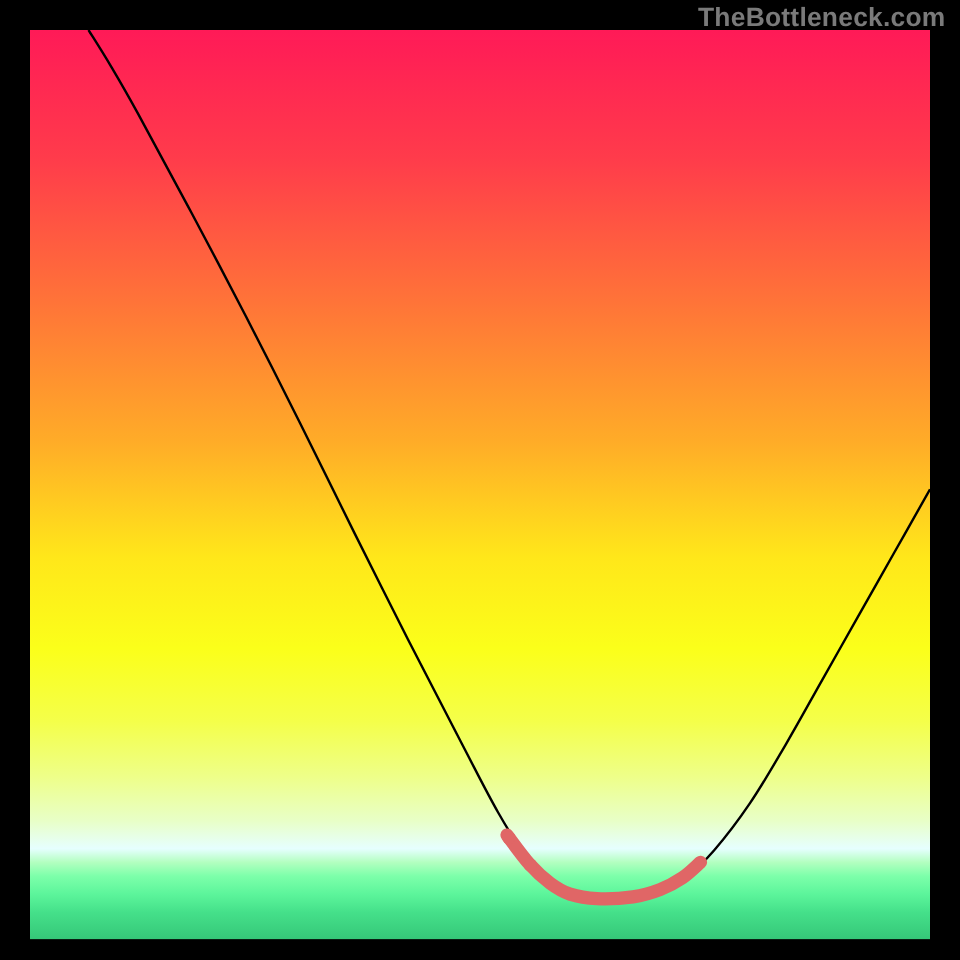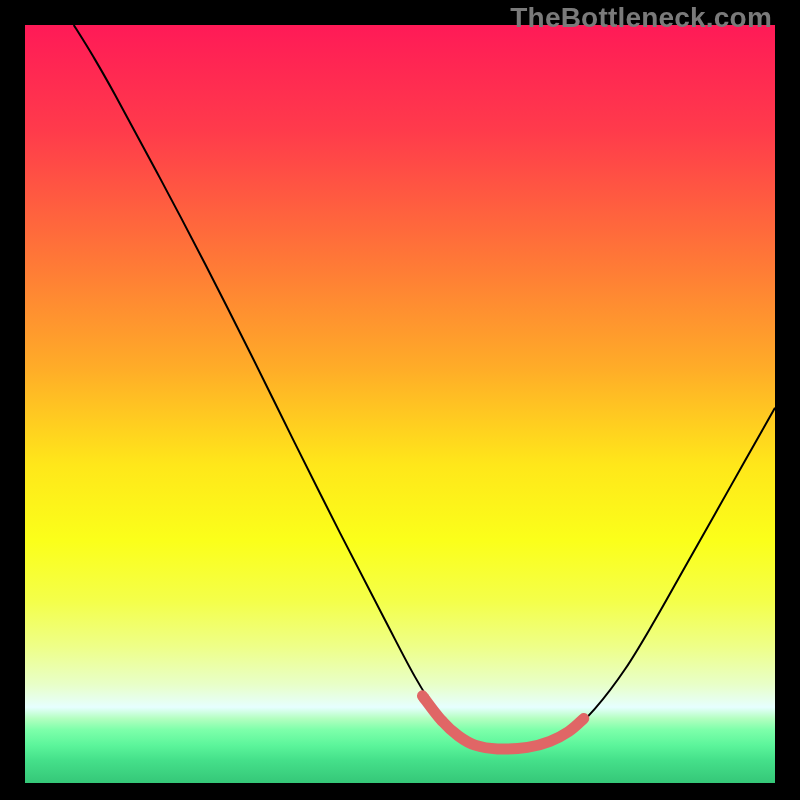--- a/index.html
+++ b/index.html
@@ -14,23 +14,23 @@
     position: absolute;
     left: 25px;
     top: 25px;
     width: 750px;
     height: 758px;
     overflow: hidden;
   }
   .watermark {
     position: absolute;
     top: 2px;
-    right: 28px;
+    right: 12px;
     font-family: Arial, Helvetica, sans-serif;
-    font-size: 28px;
+    font-size: 22px;
     font-weight: bold;
     color: #7a7a7a;
     letter-spacing: 0.2px;
   }
   svg { display: block; }
 </style>
 </head>
 <body>
 
 <div class="frame">

